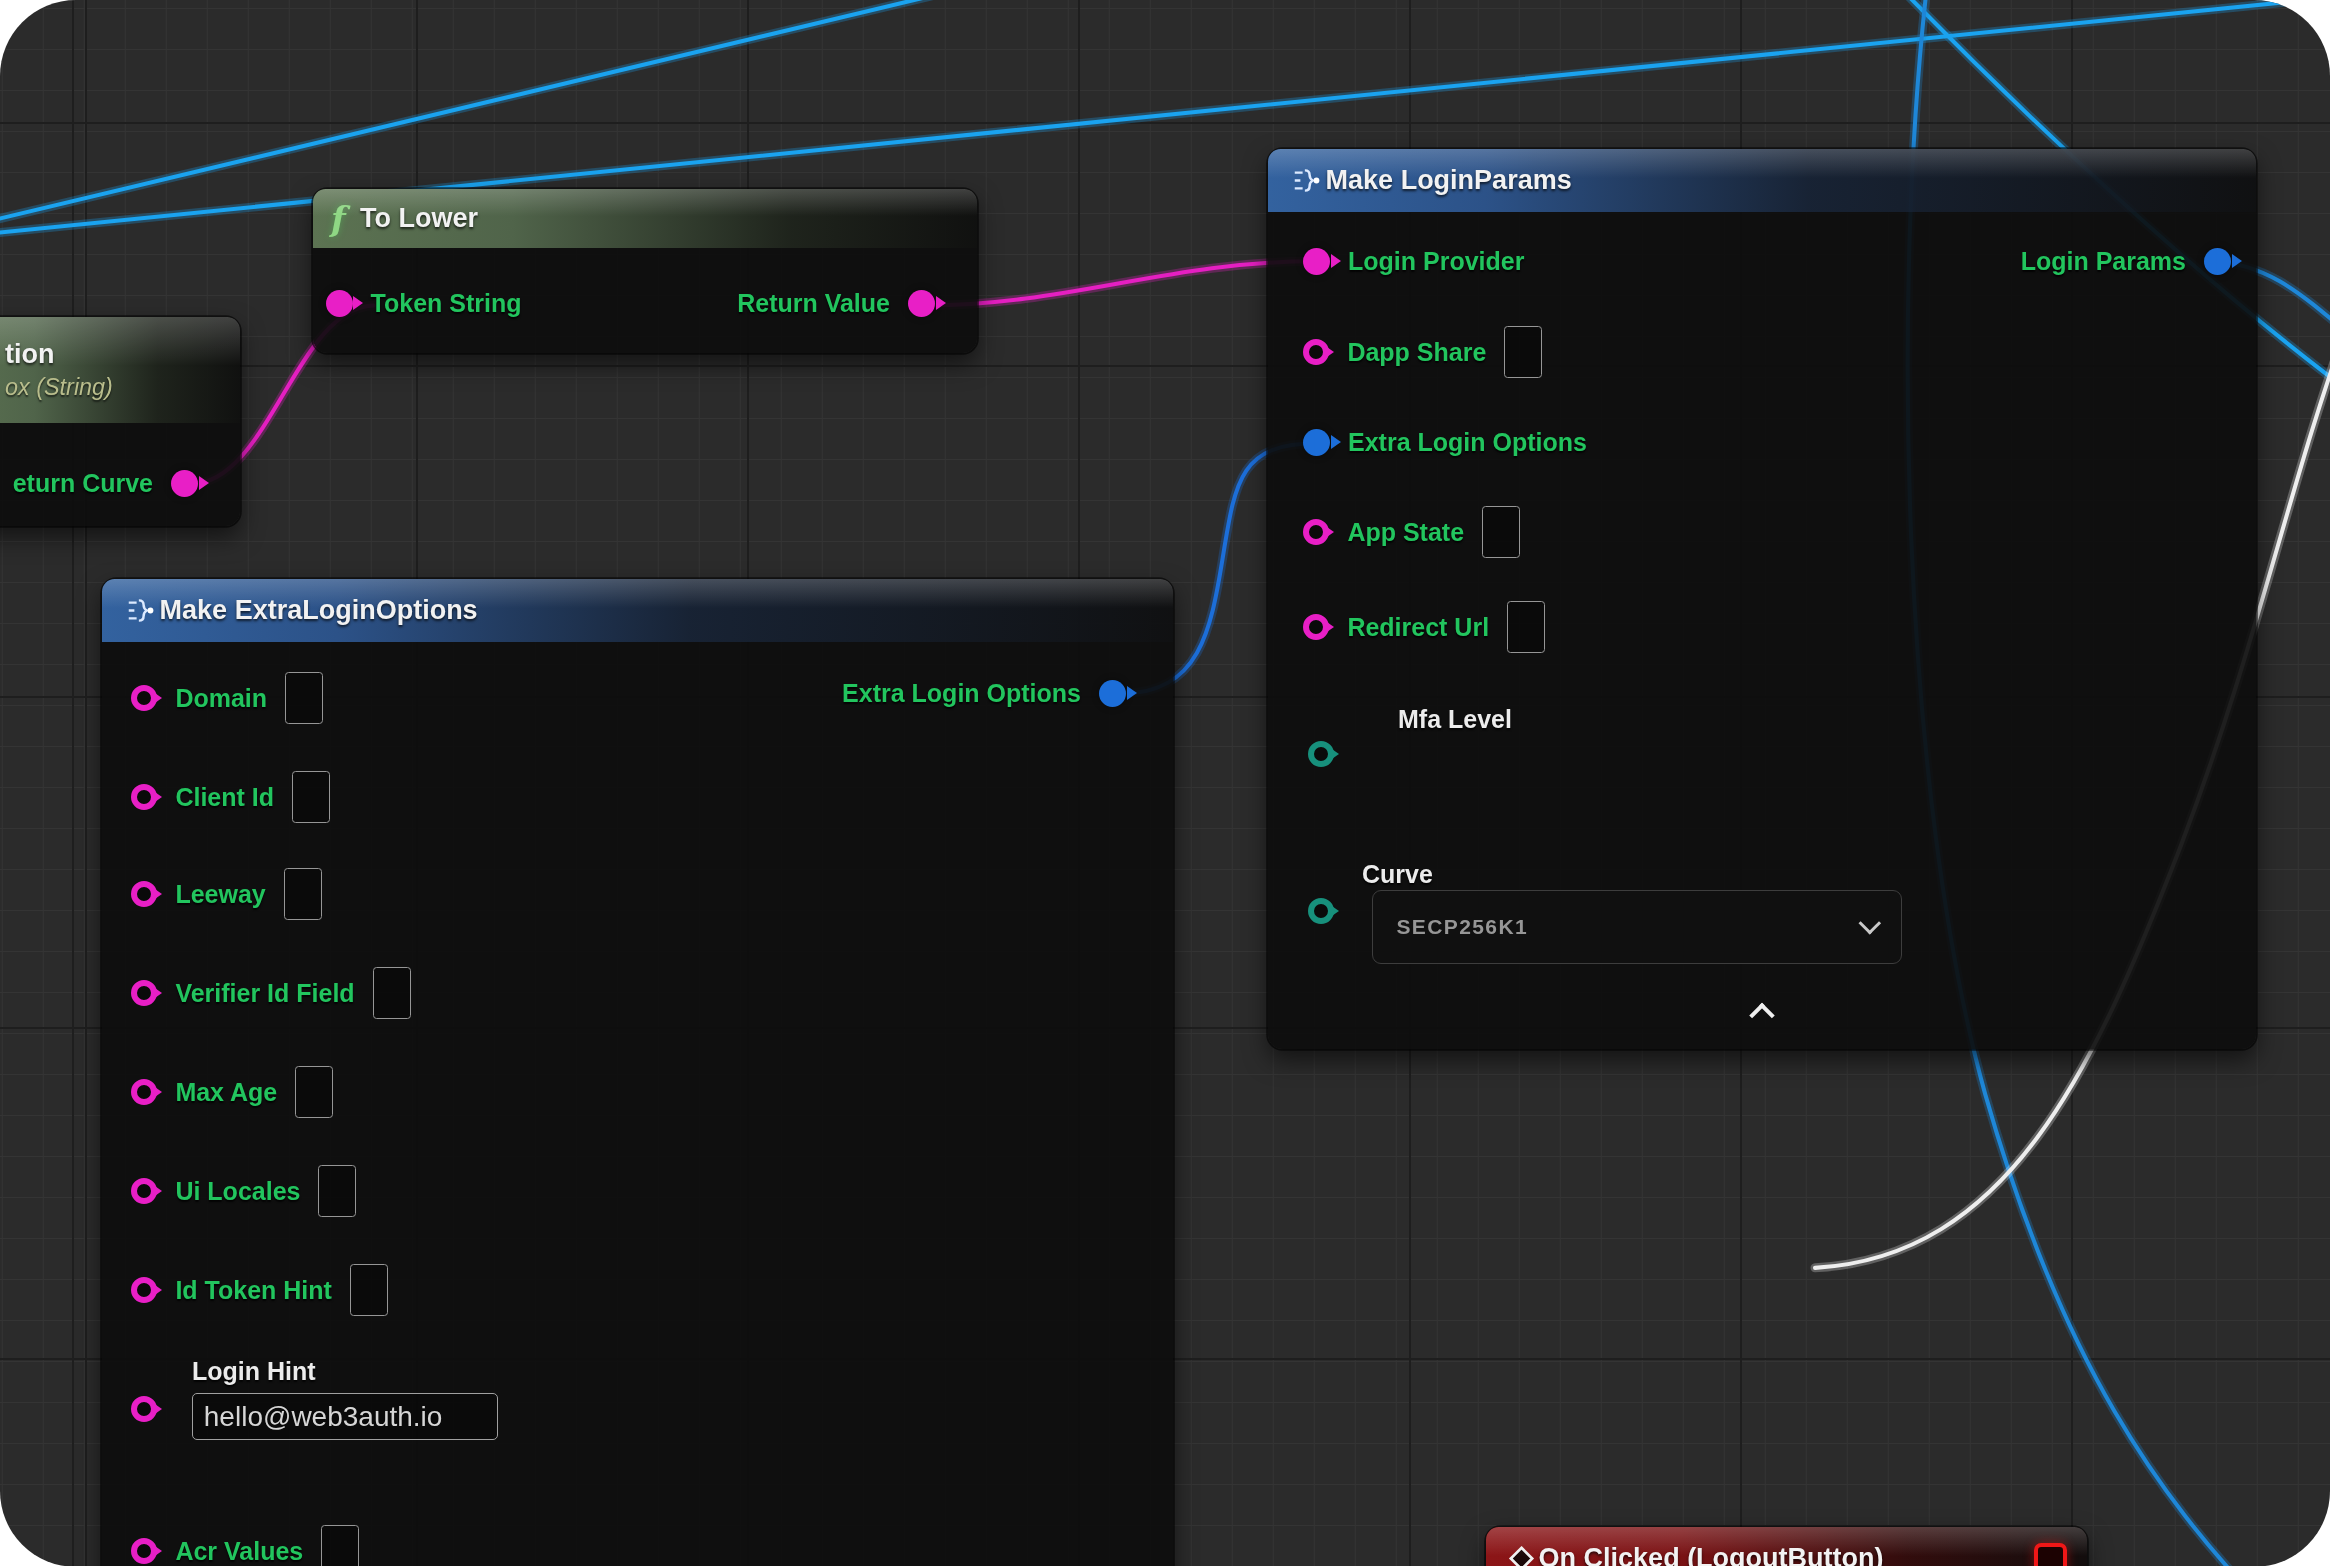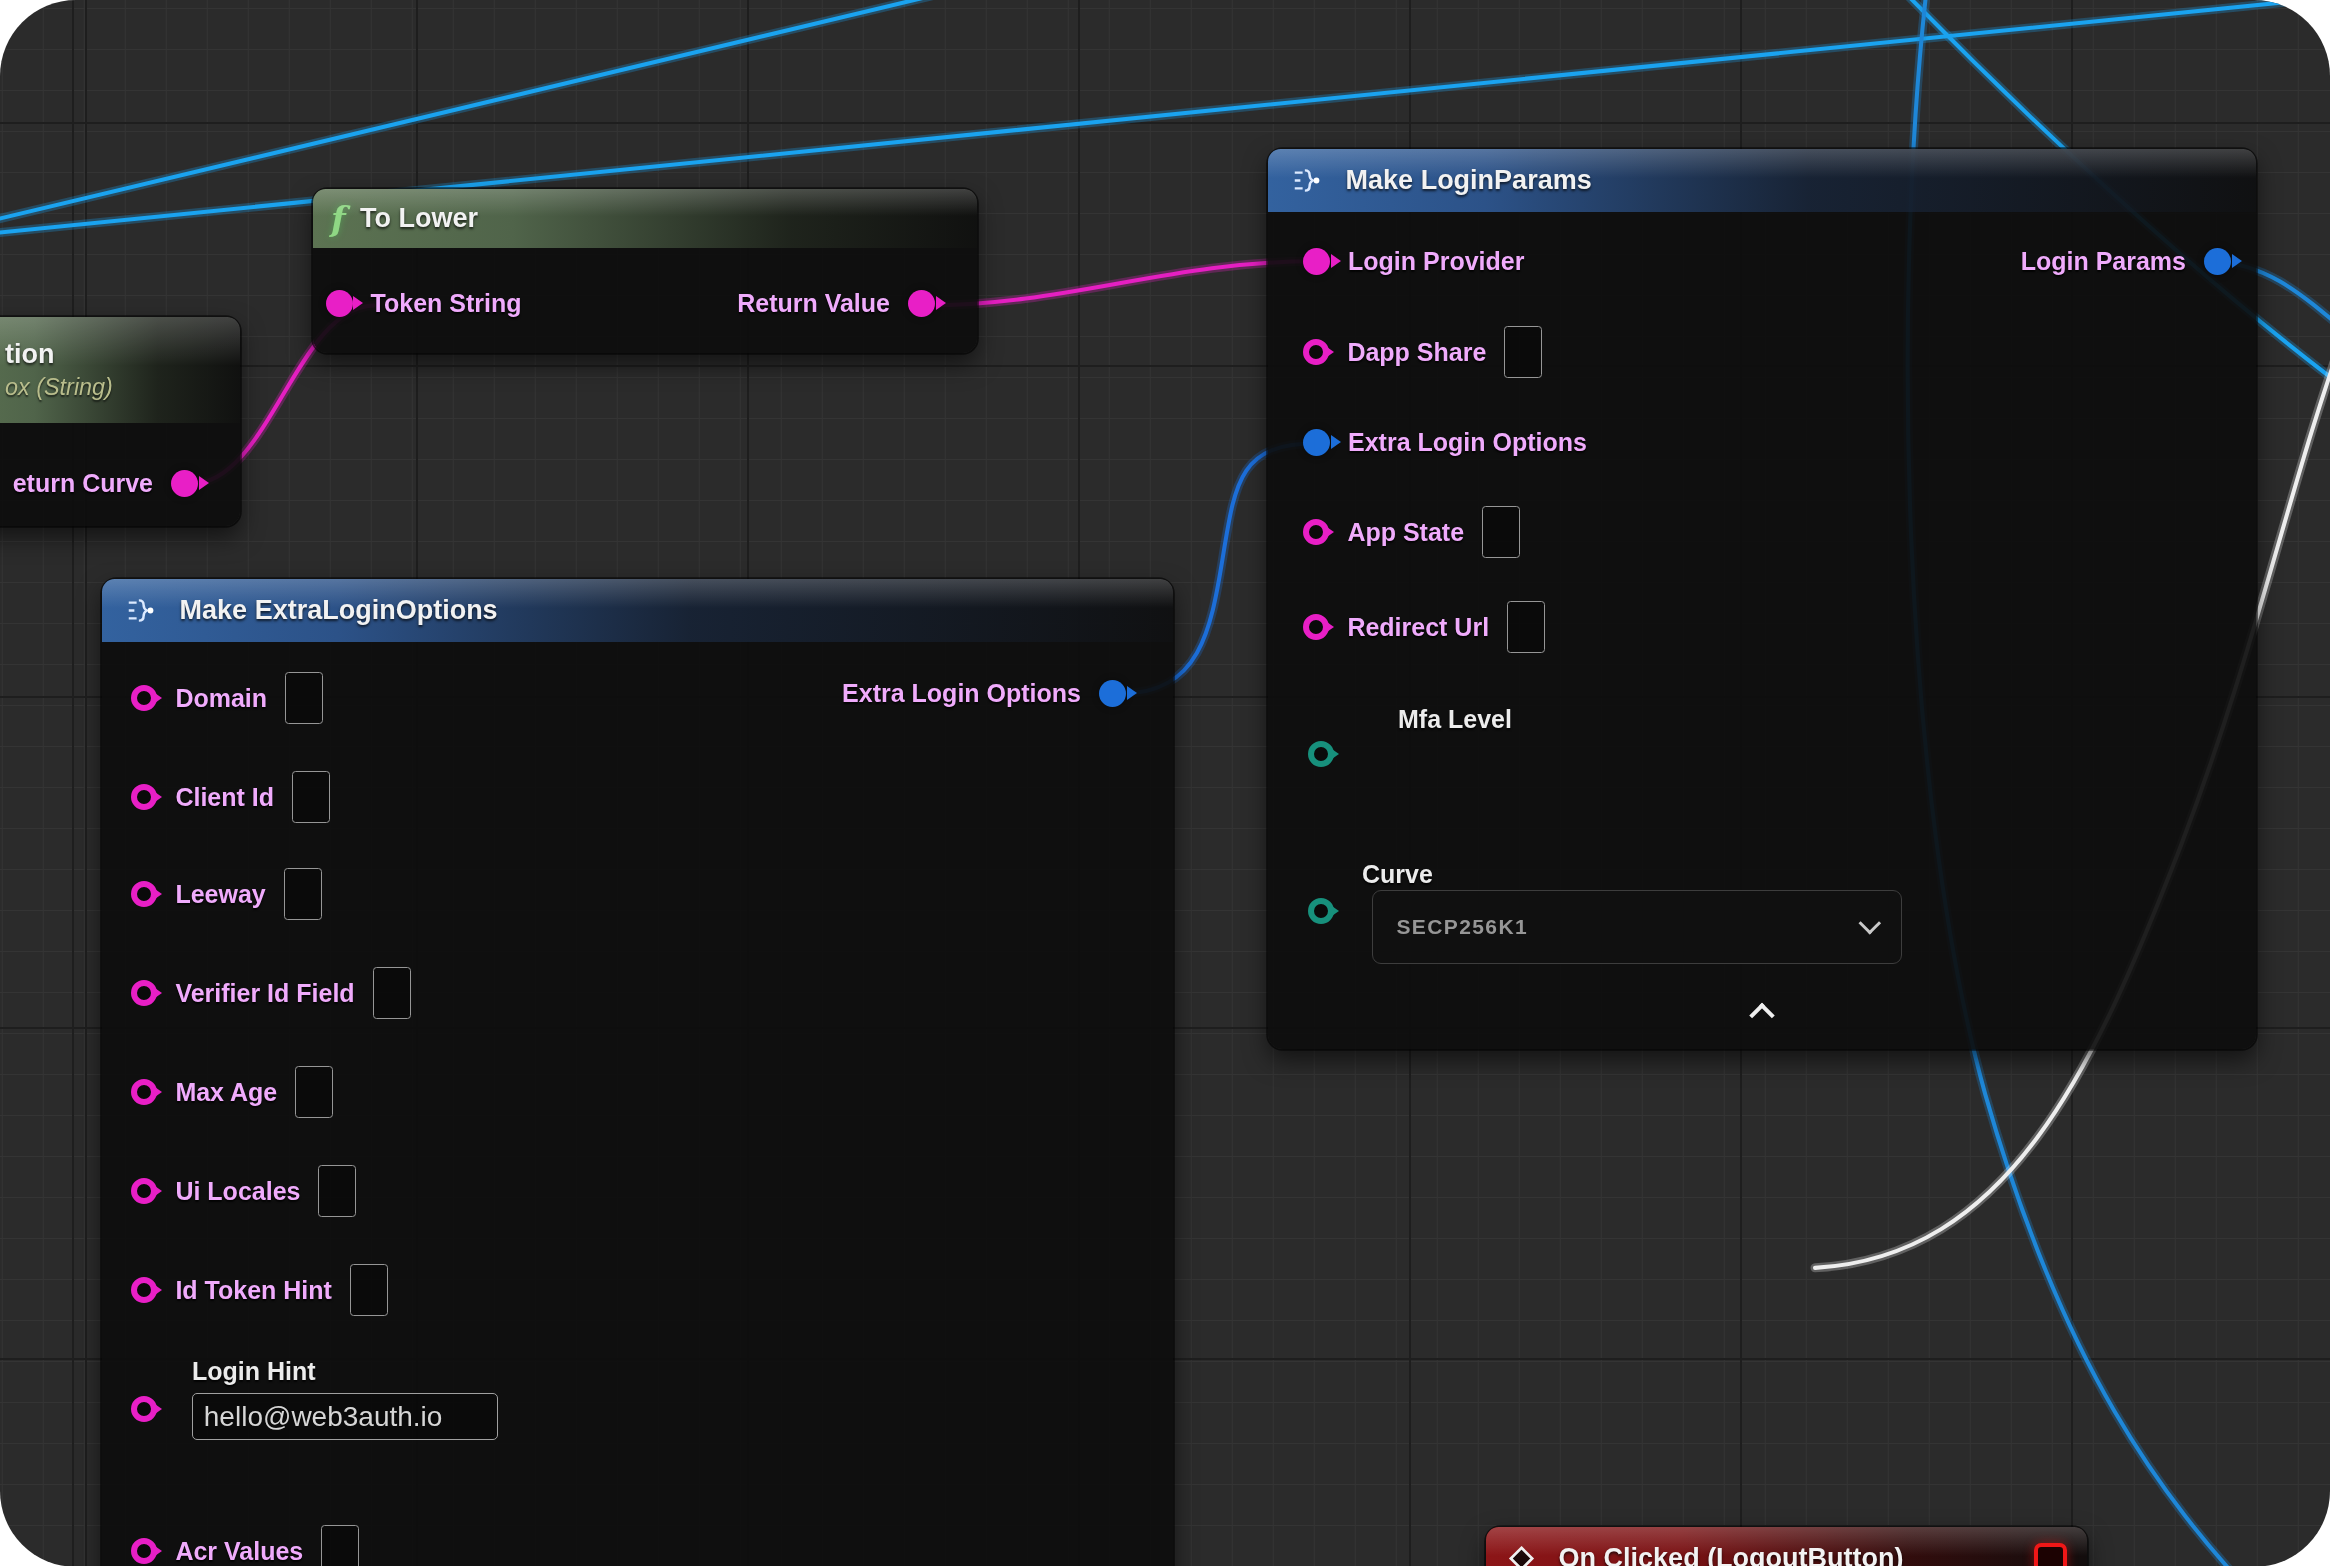--- a/index.html
+++ b/index.html
@@ -13,32 +13,32 @@
       repeating-linear-gradient(90deg,#343434 0 0.9px,transparent 0.9px 41px),
       repeating-linear-gradient(0deg,#343434 0 0.9px,transparent 0.9px 41px);
     background-position:85px 0,0 124px,1.8px 0,0 0;
     font-family:"Liberation Sans",sans-serif;
   }
   #wires{position:absolute;left:0;top:0;z-index:1;}
   #wires .glow{fill:none;stroke-width:10;opacity:.28;stroke-linecap:round;}
   #wires .core{fill:none;stroke-width:4.5;stroke-linecap:round;}
   .node{position:absolute;z-index:2;background:rgba(13,13,13,.92);border-radius:14.4px;
         box-shadow:0 10.8px 23.4px rgba(0,0,0,.55),0 0 0 1.8px rgba(5,5,5,.65);}
-  .node-header{position:relative;display:flex;align-items:center;gap:24px;height:59px;
+  .node-header{position:relative;display:flex;align-items:center;gap:4px;height:59px;
         padding:0 21.6px;border-radius:12.6px 12.6px 0 0;overflow:hidden;}
   .node-header::after{content:'';position:absolute;left:0;right:0;top:0;height:46%;
         background:linear-gradient(180deg,rgba(255,255,255,.2),rgba(255,255,255,0));
         border-radius:12.6px 12.6px 0 0;pointer-events:none;}
   .hdr-blue{background:linear-gradient(90deg,#33629f 0%,#2c5288 22%,rgba(26,40,62,.78) 55%,rgba(18,20,24,.32) 100%);}
   .hdr-green{background:linear-gradient(90deg,#5c7352 0%,#50644a 30%,rgba(40,48,36,.62) 72%,rgba(20,22,18,.28) 100%);}
   .hdr-red{background:linear-gradient(90deg,#8c1517 0%,#7a1214 32%,rgba(60,12,12,.78) 70%,rgba(24,10,10,.4) 100%);}
   .node-title{font-weight:700;font-size:27px;color:#f2f2f2;white-space:nowrap;text-shadow:0 1.8px 2.7px rgba(0,0,0,.7);}
   .node-subtitle{font-size:23.4px;font-style:italic;color:#b9bd8c;white-space:nowrap;text-shadow:0 1.8px 1.8px rgba(0,0,0,.6);}
   .row{position:absolute;display:flex;align-items:center;gap:18px;height:52px;}
-  .pin-label{font-size:25px;font-weight:700;color:#f0abfc;white-space:nowrap;text-shadow:0 1.8px 1.8px rgba(0,0,0,.8);}
+  .pin-label{font-size:25px;font-weight:700;color:#22c55e;white-space:nowrap;text-shadow:0 1.8px 1.8px rgba(0,0,0,.8);}
   .pin{position:relative;width:27px;height:27px;border-radius:50%;flex:0 0 auto;}
   .pin::after{content:'';position:absolute;right:-10.8px;top:50%;transform:translateY(-50%);
       border-left:10px solid var(--c);border-top:7.2px solid transparent;border-bottom:7.2px solid transparent;}
   .pin.filled{background:var(--c);box-shadow:0 0 7.2px rgba(0,0,0,.4);}
   .pin.hollow{width:14.4px;height:14.4px;border:6.3px solid var(--c);background:#0a0a0a;}
   .magenta{--c:#e81fc6;} .blue{--c:#1c6ed9;} .teal{--c:#17907c;}
   .execpin{width:32px;height:34px;background:#f2f2f2;
       clip-path:polygon(0 0,55% 0,100% 50%,55% 100%,0 100%);}
   .txtbox{width:36px;height:50px;border:1.8px solid #969696;border-radius:3.6px;background:rgba(0,0,0,.28);flex:0 0 auto;}
   .textinput{display:flex;align-items:center;height:45px;padding:0 10.8px;border:1.8px solid #a0a0a0;

